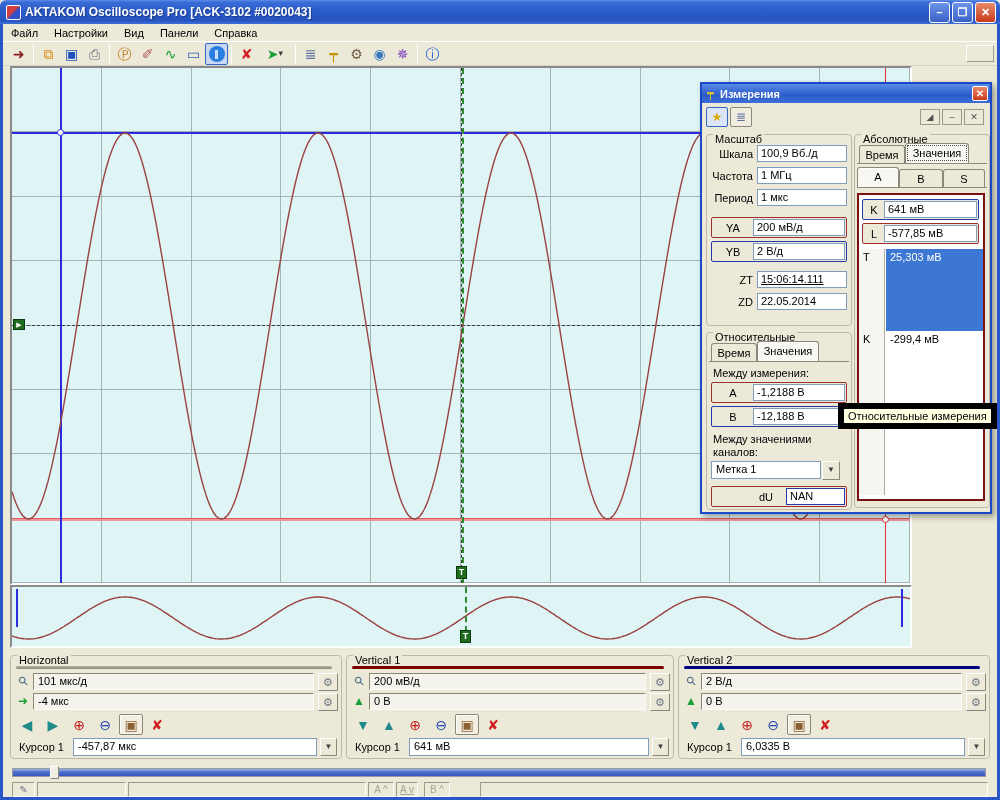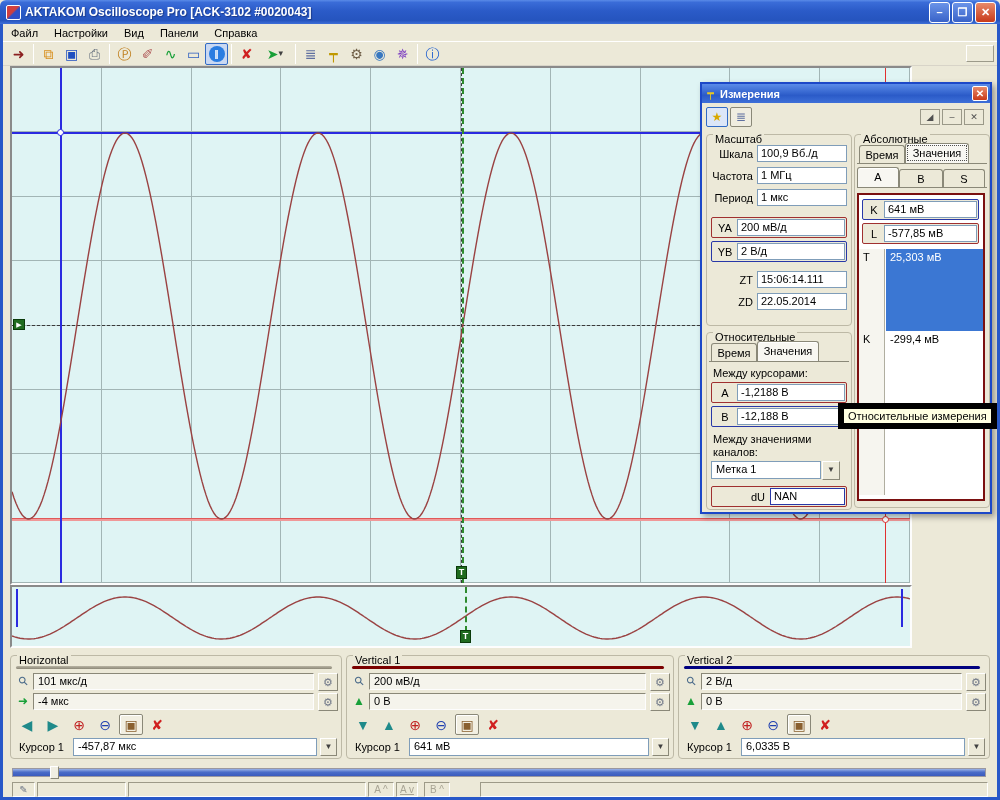--- a/index.html
+++ b/index.html
@@ -114,21 +114,21 @@
   .mw-icon { width:13px; height:13px; font-size:11px; color:#E8C820; margin-right:3px; line-height:13px; text-align:center; }
   .mw-tbtn { position:absolute; top:23px; width:22px; height:20px; border:1px solid #8A8878; border-radius:2px;
     background:#F0EDE0; font-size:12px; display:flex; align-items:center; justify-content:center; }
   .mw-fbtn { position:absolute; top:25px; width:20px; height:16px; border:1px solid #9A9888;
     background:#ECE9D8; font-size:9px; color:#505050; display:flex; align-items:center; justify-content:center; }
   .mlabel { position:absolute; height:14px; }
   .mfld { position:absolute; height:17px; background:#fff; border:1px solid #7F9DB9; padding:1px 3px; }
   .wrap { position:absolute; height:21px; display:flex; align-items:center; padding:1px; }
   .wrapR { border:1px solid #A03030; border-radius:2px; }
   .wrapB { border:1px solid #2838A8; border-radius:2px; }
-  .wrap .wl { width:24px; text-align:center; flex:none; }
+  .wrap .wl { width:40px; text-align:center; flex:none; }
   .wrap .wf { flex:1; height:17px; background:#fff; border:1px solid #7F9DB9; padding:1px 3px; }
   .tab { position:absolute; background:#ECE9D8; border:1px solid #8A8878; border-bottom:none;
     border-radius:3px 3px 0 0; text-align:center; padding-top:3px; }
   .tab.active { background:#F8F7F2; z-index:2; box-shadow:inset 0 1px 0 #fff; }
   .tab.focus { outline:1px dotted #505050; outline-offset:-3px; }
   .tabline { position:absolute; height:1px; background:#8A8878; }
   .maroon { position:absolute; border:2px solid #7B1010; background:#fff; }
   .mlist-label { position:absolute; left:0; width:26px; padding:2px 0 0 4px; background:#F6F5EF;
     border-right:1px solid #B0AEA0; }
   .mlist-val { position:absolute; left:27px; right:0; padding:2px 4px; }
@@ -362,31 +362,31 @@
     <div class="mfld" style="left:50px; top:54px; width:90px;">1 мкс</div>
     <div class="wrap wrapR" style="left:4px; top:82px; width:136px;">
       <span class="wl">YA</span>
       <span class="wf">200 мВ/д</span>
     </div>
     <div class="wrap wrapB" style="left:4px; top:106px; width:136px;">
       <span class="wl">YB</span>
       <span class="wf">2 В/д</span>
     </div>
     <span class="mlabel" style="left:2px; top:139px; width:44px; text-align:right;">ZT</span>
-    <div class="mfld" style="left:50px; top:136px; width:90px;">15:06:14.111</div>
+    <div class="mfld" style="left:50px; top:136px; width:90px;text-decoration:underline;">15:06:14.111</div>
     <span class="mlabel" style="left:2px; top:161px; width:44px; text-align:right;">ZD</span>
     <div class="mfld" style="left:50px; top:158px; width:90px;">22.05.2014</div>
   </div>
 
   <div class="gbox" style="left:4px; top:248px; width:146px; height:178px; background:#ECE9D8;">
     <span class="glabel">Относительные</span>
     <div class="tab" style="left:4px; top:10px; width:46px; height:18px;">Время</div>
     <div class="tab active" style="left:50px; top:8px; width:62px; height:20px;">Значения</div>
     <div class="tabline" style="left:2px; right:2px; top:28px;"></div>
-    <span class="mlabel" style="left:6px; top:34px;">Между курсорами:</span>
+    <span class="mlabel" style="left:6px; top:34px;">Между измерения:</span>
     <div class="wrap wrapR" style="left:4px; top:49px; width:136px;">
       <span class="wl">A</span>
       <span class="wf">-1,2188 В</span>
     </div>
     <div class="wrap wrapB" style="left:4px; top:73px; width:136px;">
       <span class="wl">B</span>
       <span class="wf">-12,188 В</span>
     </div>
     <span class="mlabel" style="left:6px; top:100px; width:132px; height:26px; line-height:13px;">Между значениями каналов:</span>
     <div class="combo" style="left:4px; top:128px; width:110px;">Метка 1</div>

